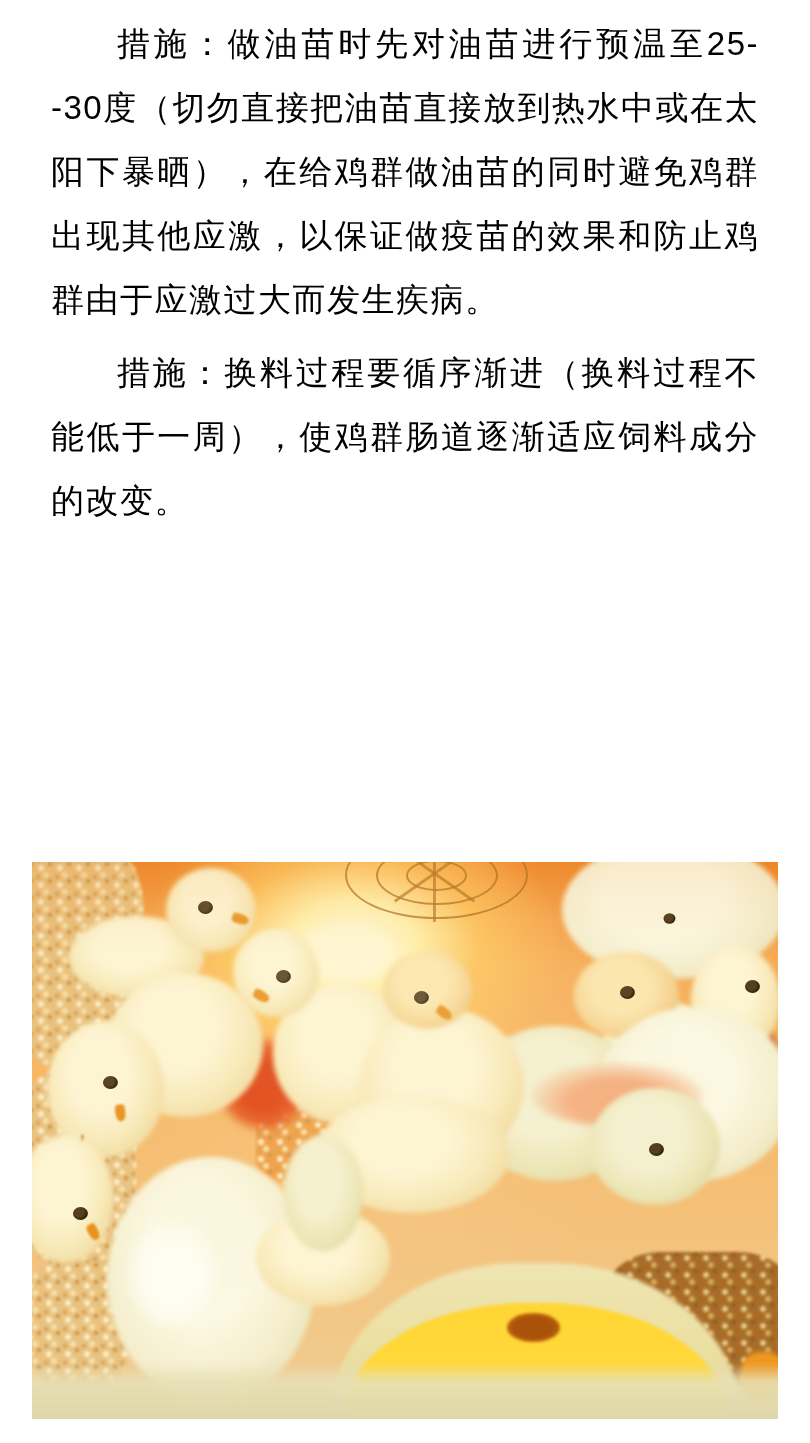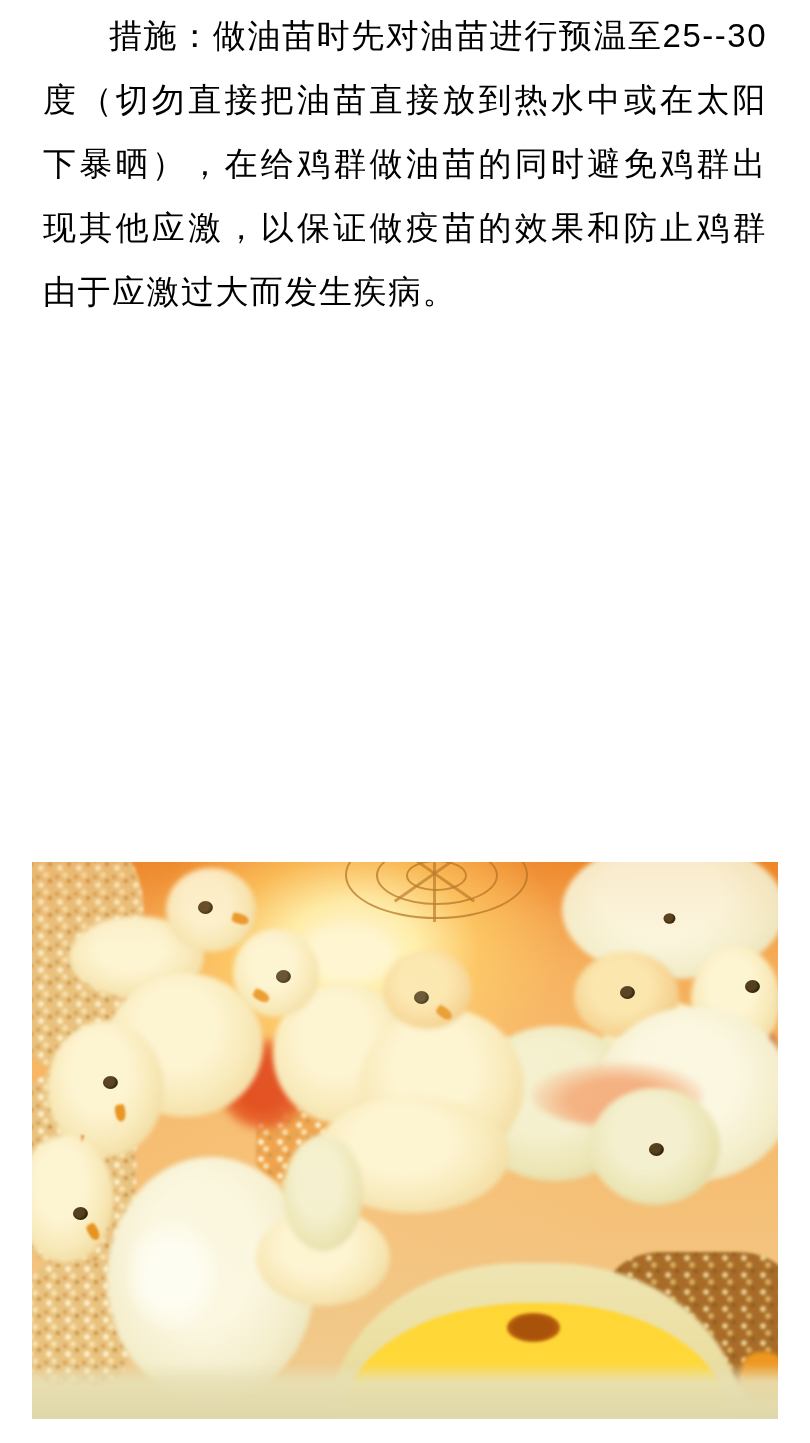--- a/index.html
+++ b/index.html
@@ -3,21 +3,21 @@
 <meta charset="utf-8">
 <style>
   html,body{margin:0;padding:0;background:#ffffff;}
   .page{position:relative;width:810px;height:1443px;background:#ffffff;
         font-family:"Liberation Sans",sans-serif;overflow:hidden;}
 
   
   .text-block{position:absolute;left:42px;top:3px;width:726px;
         font-size:33px;line-height:64px;color:#000;
         text-align:justify;letter-spacing:1.5px;}
-  .text-block p,.text-block h3{margin:1px;text-indent:66px;font-size:33px;font-weight:400;}
+  .text-block p,.text-block h3{margin:9px;text-indent:66px;font-size:33px;font-weight:400;}
   .text-block h3.heading{font-weight:700;}
   .text-block p.p3{margin-top:5px;}
 
   
   .photo{position:absolute;left:32px;top:862px;width:746px;height:557px;margin:0;
     overflow:hidden;
     background:
       radial-gradient(ellipse 210px 150px at 43% 15%, #fffbe2 0%, #ffefa8 30%, rgba(255,200,90,.75) 60%, rgba(255,185,75,0) 100%),
       linear-gradient(180deg, rgba(236,129,34,.85) 0%, rgba(242,150,60,.45) 10%, rgba(245,170,90,0) 20%),
       radial-gradient(ellipse 140px 100px at 86% 8%, rgba(250,160,60,.55), rgba(250,160,60,0) 75%),
@@ -158,20 +158,21 @@
       background:radial-gradient(ellipse at 45% 28%, rgba(255,244,205,.18), rgba(255,244,205,0) 55%),
                  linear-gradient(180deg, rgba(238,126,28,.10) 0%, rgba(0,0,0,0) 16%);}
 </style>
 </head>
 <body>
 
 <div class="page">
 
   <div class="text-block">
     <p>措施：做油苗时先对油苗进行预温至25--30度（切勿直接把油苗直接放到热水中或在太阳下暴晒），在给鸡群做油苗的同时避免鸡群出现其他应激，以保证做疫苗的效果和防止鸡群由于应激过大而发生疾病。</p>
+    <p class="p3">措施：换料过程要循序渐进（换料过程不能低于一周），使鸡群肠道逐渐适应饲料成分的改变。</p>
   </div>
 
   <figure class="photo" role="img" aria-label="保温灯下育雏垫料上的一群黄色雏鸡，底部有黄色料桶盖">
 
     <div class="ph litter lit-tl"></div>
     <div class="ph litter lit-lm"></div>
     <div class="ph litter lit-c"></div>
     <div class="ph litter lit-bl"></div>
     <div class="ph litter lit-br"></div>
     <div class="ph floor-red red1"></div>

